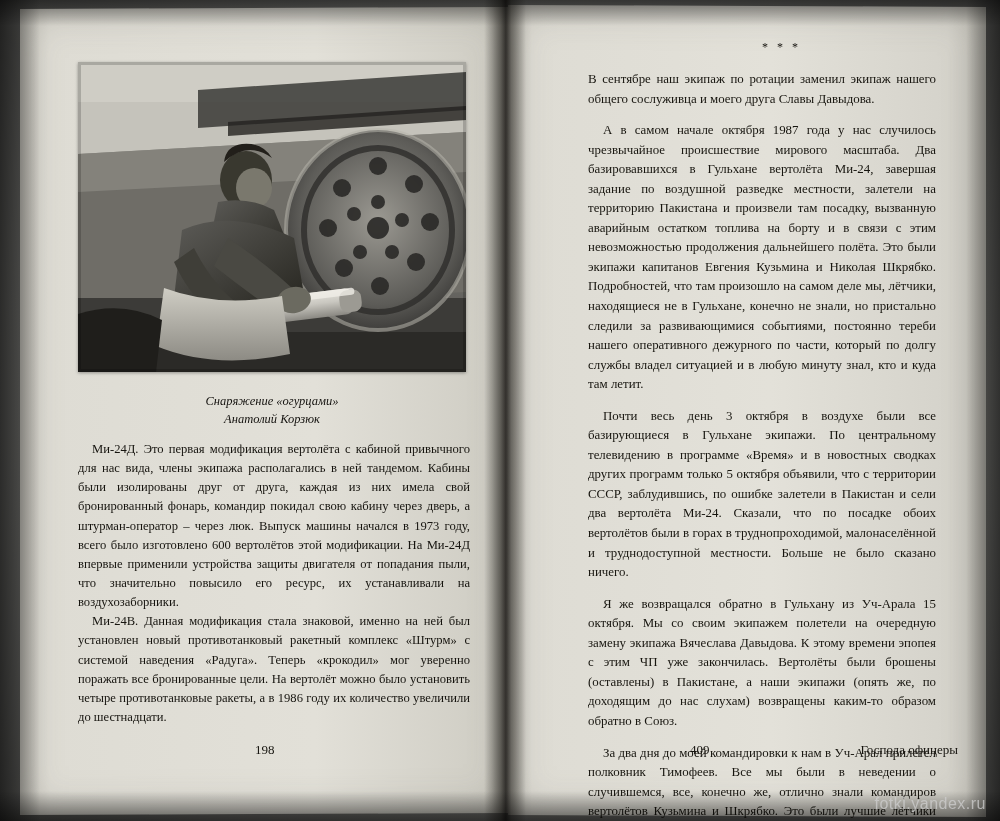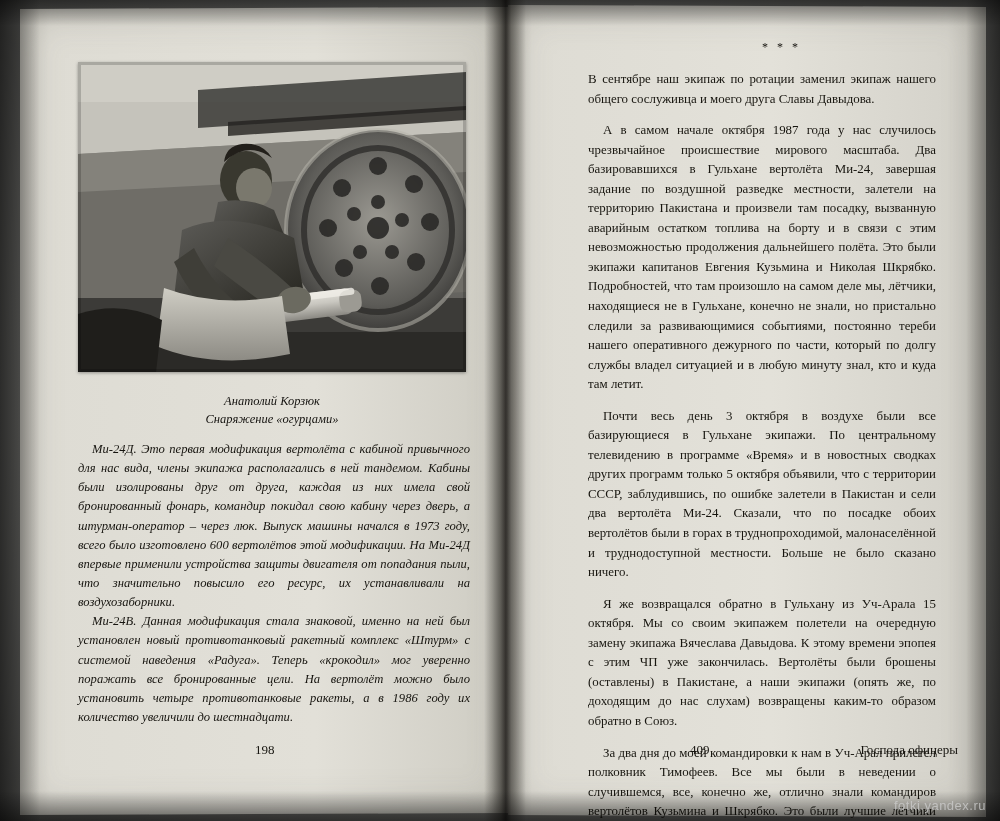--- a/index.html
+++ b/index.html
@@ -67,21 +67,21 @@
   }
   .photo svg{display:block;}
 
   .caption{
     position:absolute;left:92px;top:392px;width:360px;
     text-align:center;font-style:italic;font-size:12.5px;color:#14120f;
     line-height:1.45;
   }
   .body-left{
     position:absolute;left:78px;top:440px;width:392px;
-    font-style:italic;font-size:12.6px;line-height:1.52;
+    font-size:12.6px;line-height:1.52;
     color:#16140f;text-align:justify;
   }
   .body-left p{margin:0 0 0 0;text-indent:0;}
   .body-left p.ind{text-indent:14px;}
   .pagenum-left{
     position:absolute;left:255px;top:742px;font-size:13px;color:#16140f;
   }
 
   
   .stars{
@@ -94,21 +94,21 @@
   }
   .body-right p{margin:12px;text-indent:15px;}
   .body-right p.noind{text-indent:0;}
   .pagenum-right{
     position:absolute;left:690px;top:742px;font-size:13px;color:#16140f;
   }
   .running-title{
     position:absolute;right:42px;top:742px;font-size:13px;color:#16140f;
   }
   .watermark{
-    position:absolute;right:14px;bottom:8px;font-size:13px;color:#cfcfcf;opacity:.75;
+    position:absolute;right:14px;bottom:8px;font-size:16px;color:#cfcfcf;opacity:.75;
     font-family:"Liberation Sans", sans-serif;letter-spacing:.5px;
   }
 </style>
 </head>
 <body>
 
 <div id="book">
 
   <div class="page left"></div>
   <div class="page right"></div>
@@ -200,22 +200,22 @@
         <path d="M86 226 q54 20 118 8 l8 58 q-76 16 -134 -8 Z" fill="url(#pants)"></path>
       </g>
 
       <path d="M0 252 q44 -14 84 6 l-6 52 L0 310 Z" fill="#1f1e1b"></path>
 
       <rect x="0" y="0" width="388" height="310" fill="none" stroke="#000" stroke-opacity="0.18" stroke-width="6"></rect>
     </svg>
   </div>
 
   <div class="caption">
+    <div>Снаряжение «огурцами»</div>
     <div>Анатолий Корзюк</div>
-    <div>Снаряжение «огурцами»</div>
   </div>
 
   <div class="body-left">
     <p class="ind">Ми-24Д. Это первая модификация вертолёта с кабиной привычного для нас вида, члены экипажа располагались в ней тандемом. Кабины были изолированы друг от друга, каждая из них имела свой бронированный фонарь, командир покидал свою кабину через дверь, а штурман-оператор – через люк. Выпуск машины начался в 1973 году, всего было изготовлено 600 вертолётов этой модификации. На Ми-24Д впервые применили устройства защиты двигателя от попадания пыли, что значительно повысило его ресурс, их устанавливали на воздухозаборники.</p>
     <p class="ind">Ми-24В. Данная модификация стала знаковой, именно на ней был установлен новый противотанковый ракетный комплекс «Штурм» с системой наведения «Радуга». Теперь «крокодил» мог уверенно поражать все бронированные цели. На вертолёт можно было установить четыре противотанковые ракеты, а в 1986 году их количество увеличили до шестнадцати.</p>
   </div>
 
   <div class="pagenum-left">198</div>
 
   <div class="stars">* * *</div>

